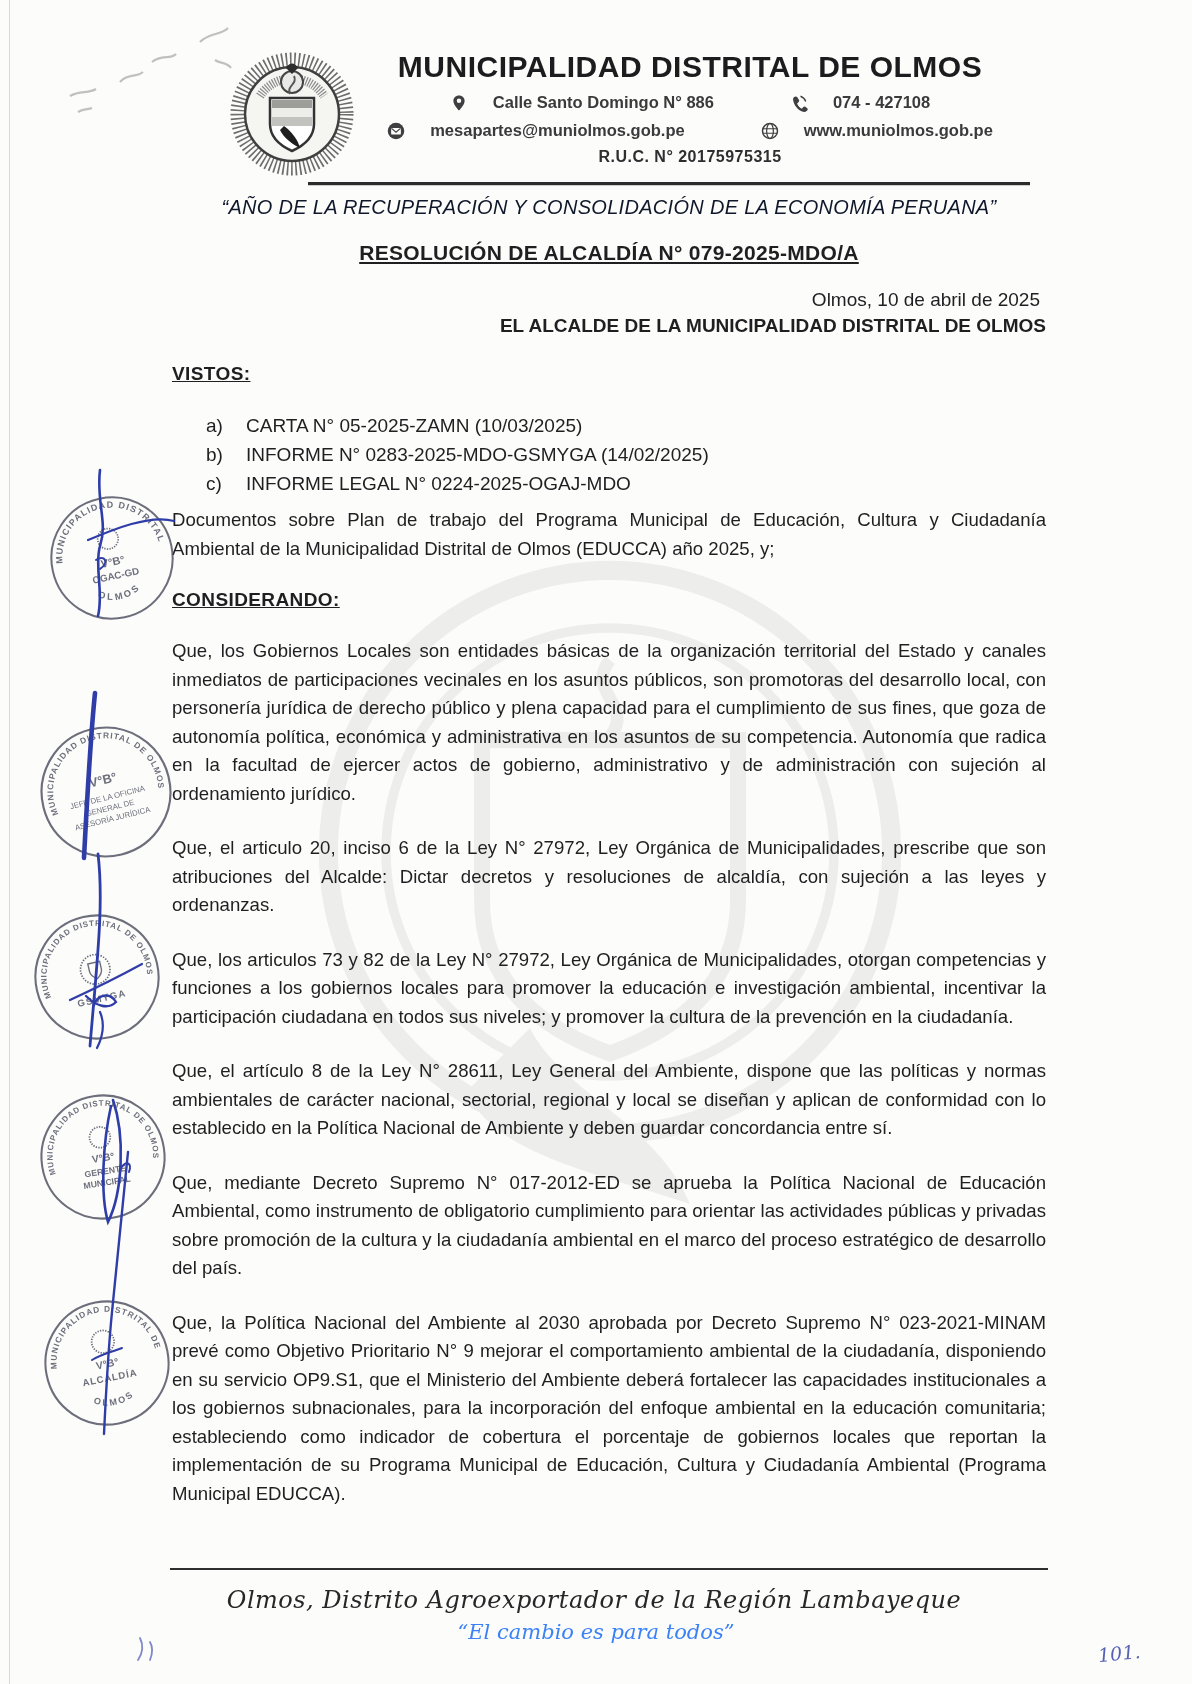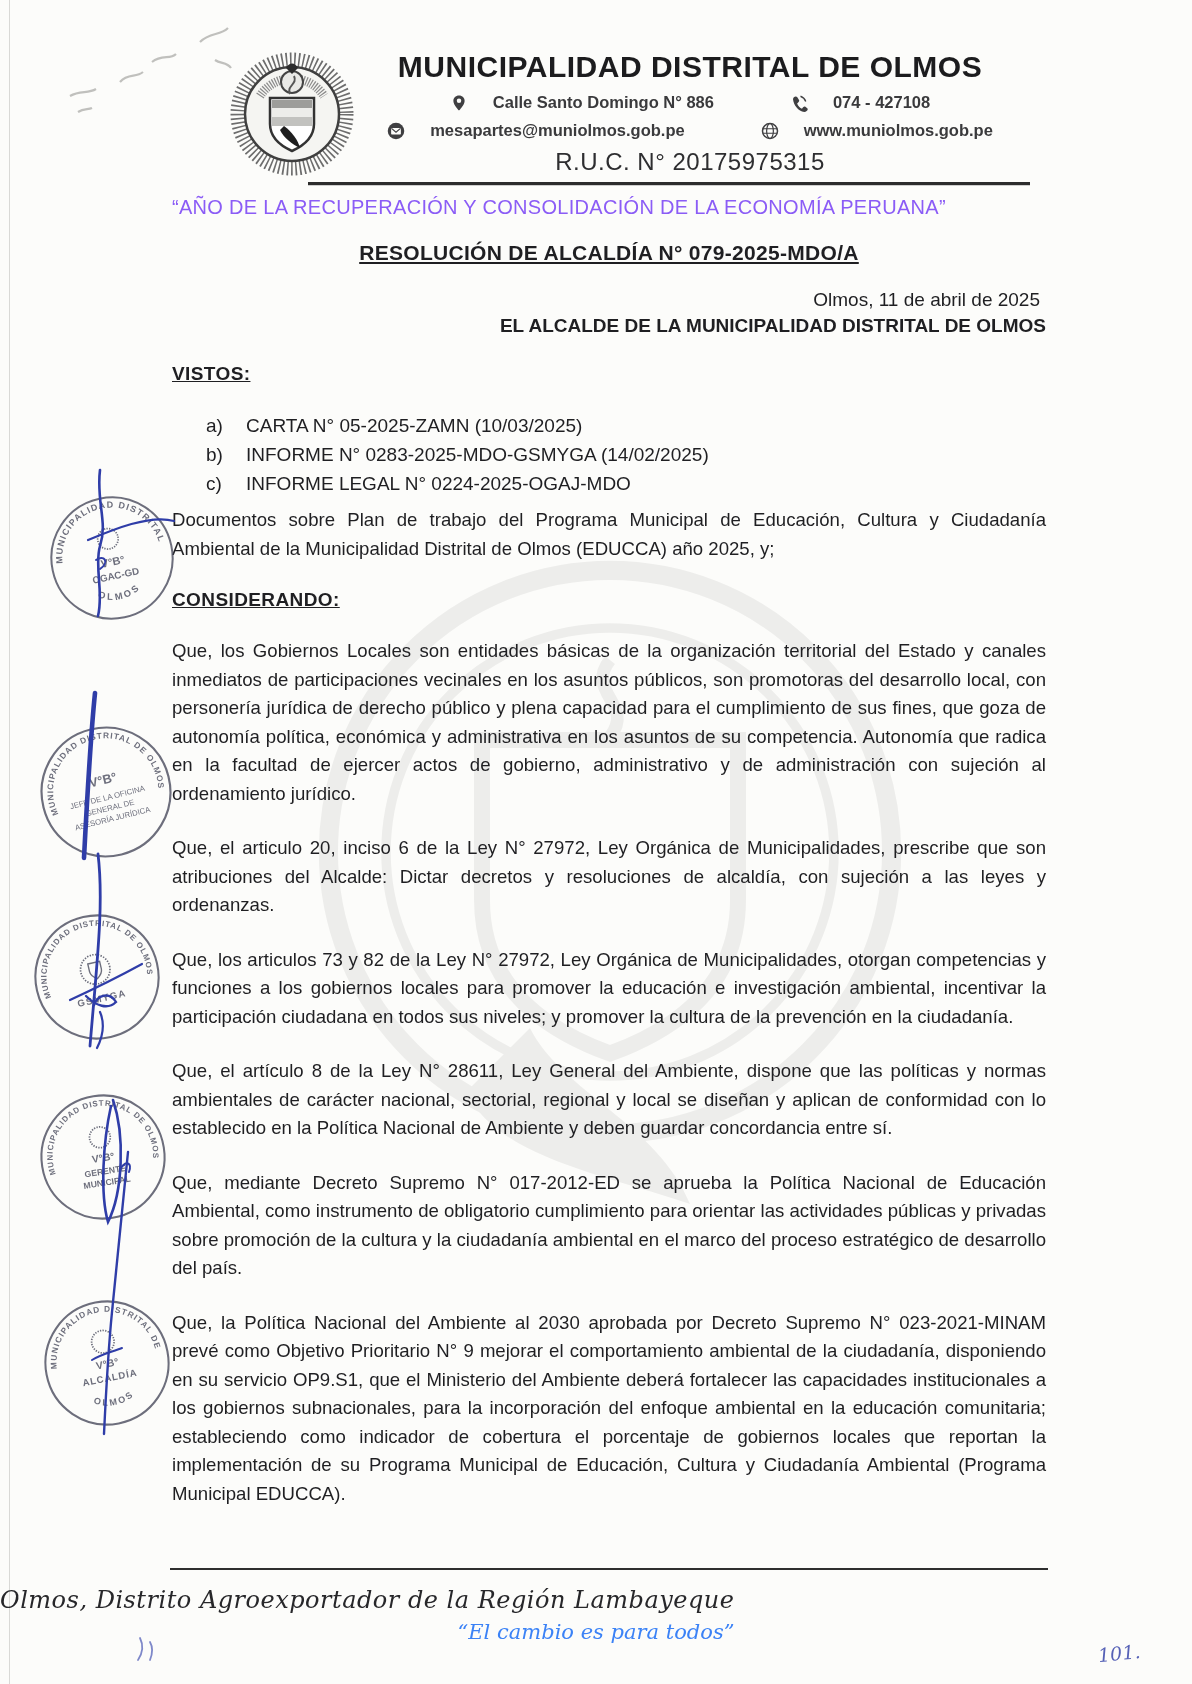--- a/index.html
+++ b/index.html
@@ -10,26 +10,26 @@
   }
   .scan-edge{position:absolute;left:9px;top:0;width:1px;height:100%;background:#d9d9d6;}
   
   .logo{position:absolute;left:224px;top:38px;width:136px;height:152px;}
   .header-text{position:absolute;left:340px;top:50px;width:700px;text-align:center;}
   .org-name{font-size:30px;font-weight:bold;letter-spacing:.5px;color:#1c1c1e;white-space:nowrap;}
   .contact-line{margin-top:9px;font-size:16.5px;font-weight:600;color:#3a3a3c;
     display:flex;justify-content:center;align-items:center;gap:25px;}
   .contact-line .gap{width:26px;}
   .cicon{width:18px;height:18px;flex:0 0 auto;}
-  .ruc{margin-top:8px;font-size:24px;font-weight:normal;color:#2e2e30;letter-spacing:.5px;}
+  .ruc{margin-top:8px;font-size:16px;font-weight:bold;color:#2e2e30;letter-spacing:.5px;}
   .header-rule{position:absolute;left:308px;top:182px;width:722px;height:3px;background:#2c2c2c;
     box-shadow:0 1px 0 rgba(0,0,0,.18);}
   
   .doc-body{position:absolute;left:172px;top:196px;width:874px;}
-  .motto{font-size:20px;text-align:left;color:#8b5cf6;letter-spacing:.3px;margin:0 0 22px 0;}
+  .motto{font-style:italic;font-size:20px;text-align:center;color:#0f172a;letter-spacing:.3px;margin:0 0 22px 0;}
   .res-title{font-size:21px;font-weight:bold;text-align:center;text-decoration:underline;
     letter-spacing:.3px;margin:0 0 24px 0;}
   .dateline{text-align:right;font-size:19px;margin:0 0 4px 0;padding-right:6px;}
   .issuer{font-size:19px;font-weight:bold;margin:0 0 26px 0;text-align:right;}
   .sec-heading{font-size:19px;font-weight:bold;text-decoration:underline;letter-spacing:.4px;margin:0 0 26px 0;}
   .vistos-list{margin:0 0 8px 0;}
   .vistos-item{display:flex;font-size:19px;line-height:29px;margin-left:34px;}
   .vistos-item .vlabel{width:40px;flex:0 0 auto;}
   .para{font-size:18.6px;line-height:28.5px;text-align:justify;margin:0 0 26px 0;}
   .vclosing{margin:0 0 26px 0;}
@@ -37,22 +37,22 @@
   .stamp{position:absolute;opacity:.82;}
   .stamp svg{width:100%;height:100%;}
   .ring-outline{fill:none;stroke:#4e5061;stroke-width:2.4;}
   .ring-text{fill:#4e5061;font-family:"Liberation Sans",sans-serif;font-weight:bold;}
   .stamp-center{fill:#4e5061;font-family:"Liberation Sans",sans-serif;text-anchor:middle;}
   
   .ink-overlay{position:absolute;left:0;top:0;pointer-events:none;}
   .watermark{position:absolute;left:290px;top:540px;width:640px;height:720px;opacity:.055;pointer-events:none;}
   
   .footer-rule{position:absolute;left:170px;top:1568px;width:878px;height:2px;background:#2e2e2e;}
-  .footer-line1{position:absolute;left:0;top:1586px;width:1156px;text-align:left;
-    font-family:"DejaVu Serif",serif;font-style:italic;font-size:24px;color:#27272a;letter-spacing:.5px;}
+  .footer-line1{position:absolute;left:0;top:1586px;width:1156px;text-align:center;
+    font-family:"DejaVu Serif",serif;font-style:italic;font-size:24px;color:#27272a;letter-spacing:.5px;padding-left:16px;}
   .footer-line2{position:absolute;left:0;top:1620px;width:1192px;text-align:center;
     font-family:"DejaVu Serif",serif;font-style:italic;font-size:21px;color:#3b82f6;}
   .page-mark{position:absolute;left:1098px;top:1642px;font-style:italic;font-size:19px;
     color:#3a47ab;transform:rotate(-6deg);opacity:.85;font-family:"DejaVu Serif",serif;}
 </style>
 </head>
 <body>
 
 <div class="page">
 
@@ -109,21 +109,21 @@
       </svg>
       <span>www.muniolmos.gob.pe</span>
     </div>
     <div class="ruc">R.U.C. N° 20175975315</div>
   </div>
   <div class="header-rule"></div>
 
   <div class="doc-body">
     <p class="motto">“AÑO DE LA RECUPERACIÓN Y CONSOLIDACIÓN DE LA ECONOMÍA PERUANA”</p>
     <p class="res-title">RESOLUCIÓN DE ALCALDÍA N° 079-2025-MDO/A</p>
-    <p class="dateline">Olmos, 11 de abril de 2025</p>
+    <p class="dateline">Olmos, 10 de abril de 2025</p>
     <p class="issuer">EL ALCALDE DE LA MUNICIPALIDAD DISTRITAL DE OLMOS</p>
 
     <p class="sec-heading">VISTOS:</p>
     <div class="vistos-list">
       <div class="vistos-item">
         <span class="vlabel">a)</span>
         <span>CARTA N° 05-2025-ZAMN (10/03/2025)</span>
       </div>
       <div class="vistos-item">
         <span class="vlabel">b)</span>

